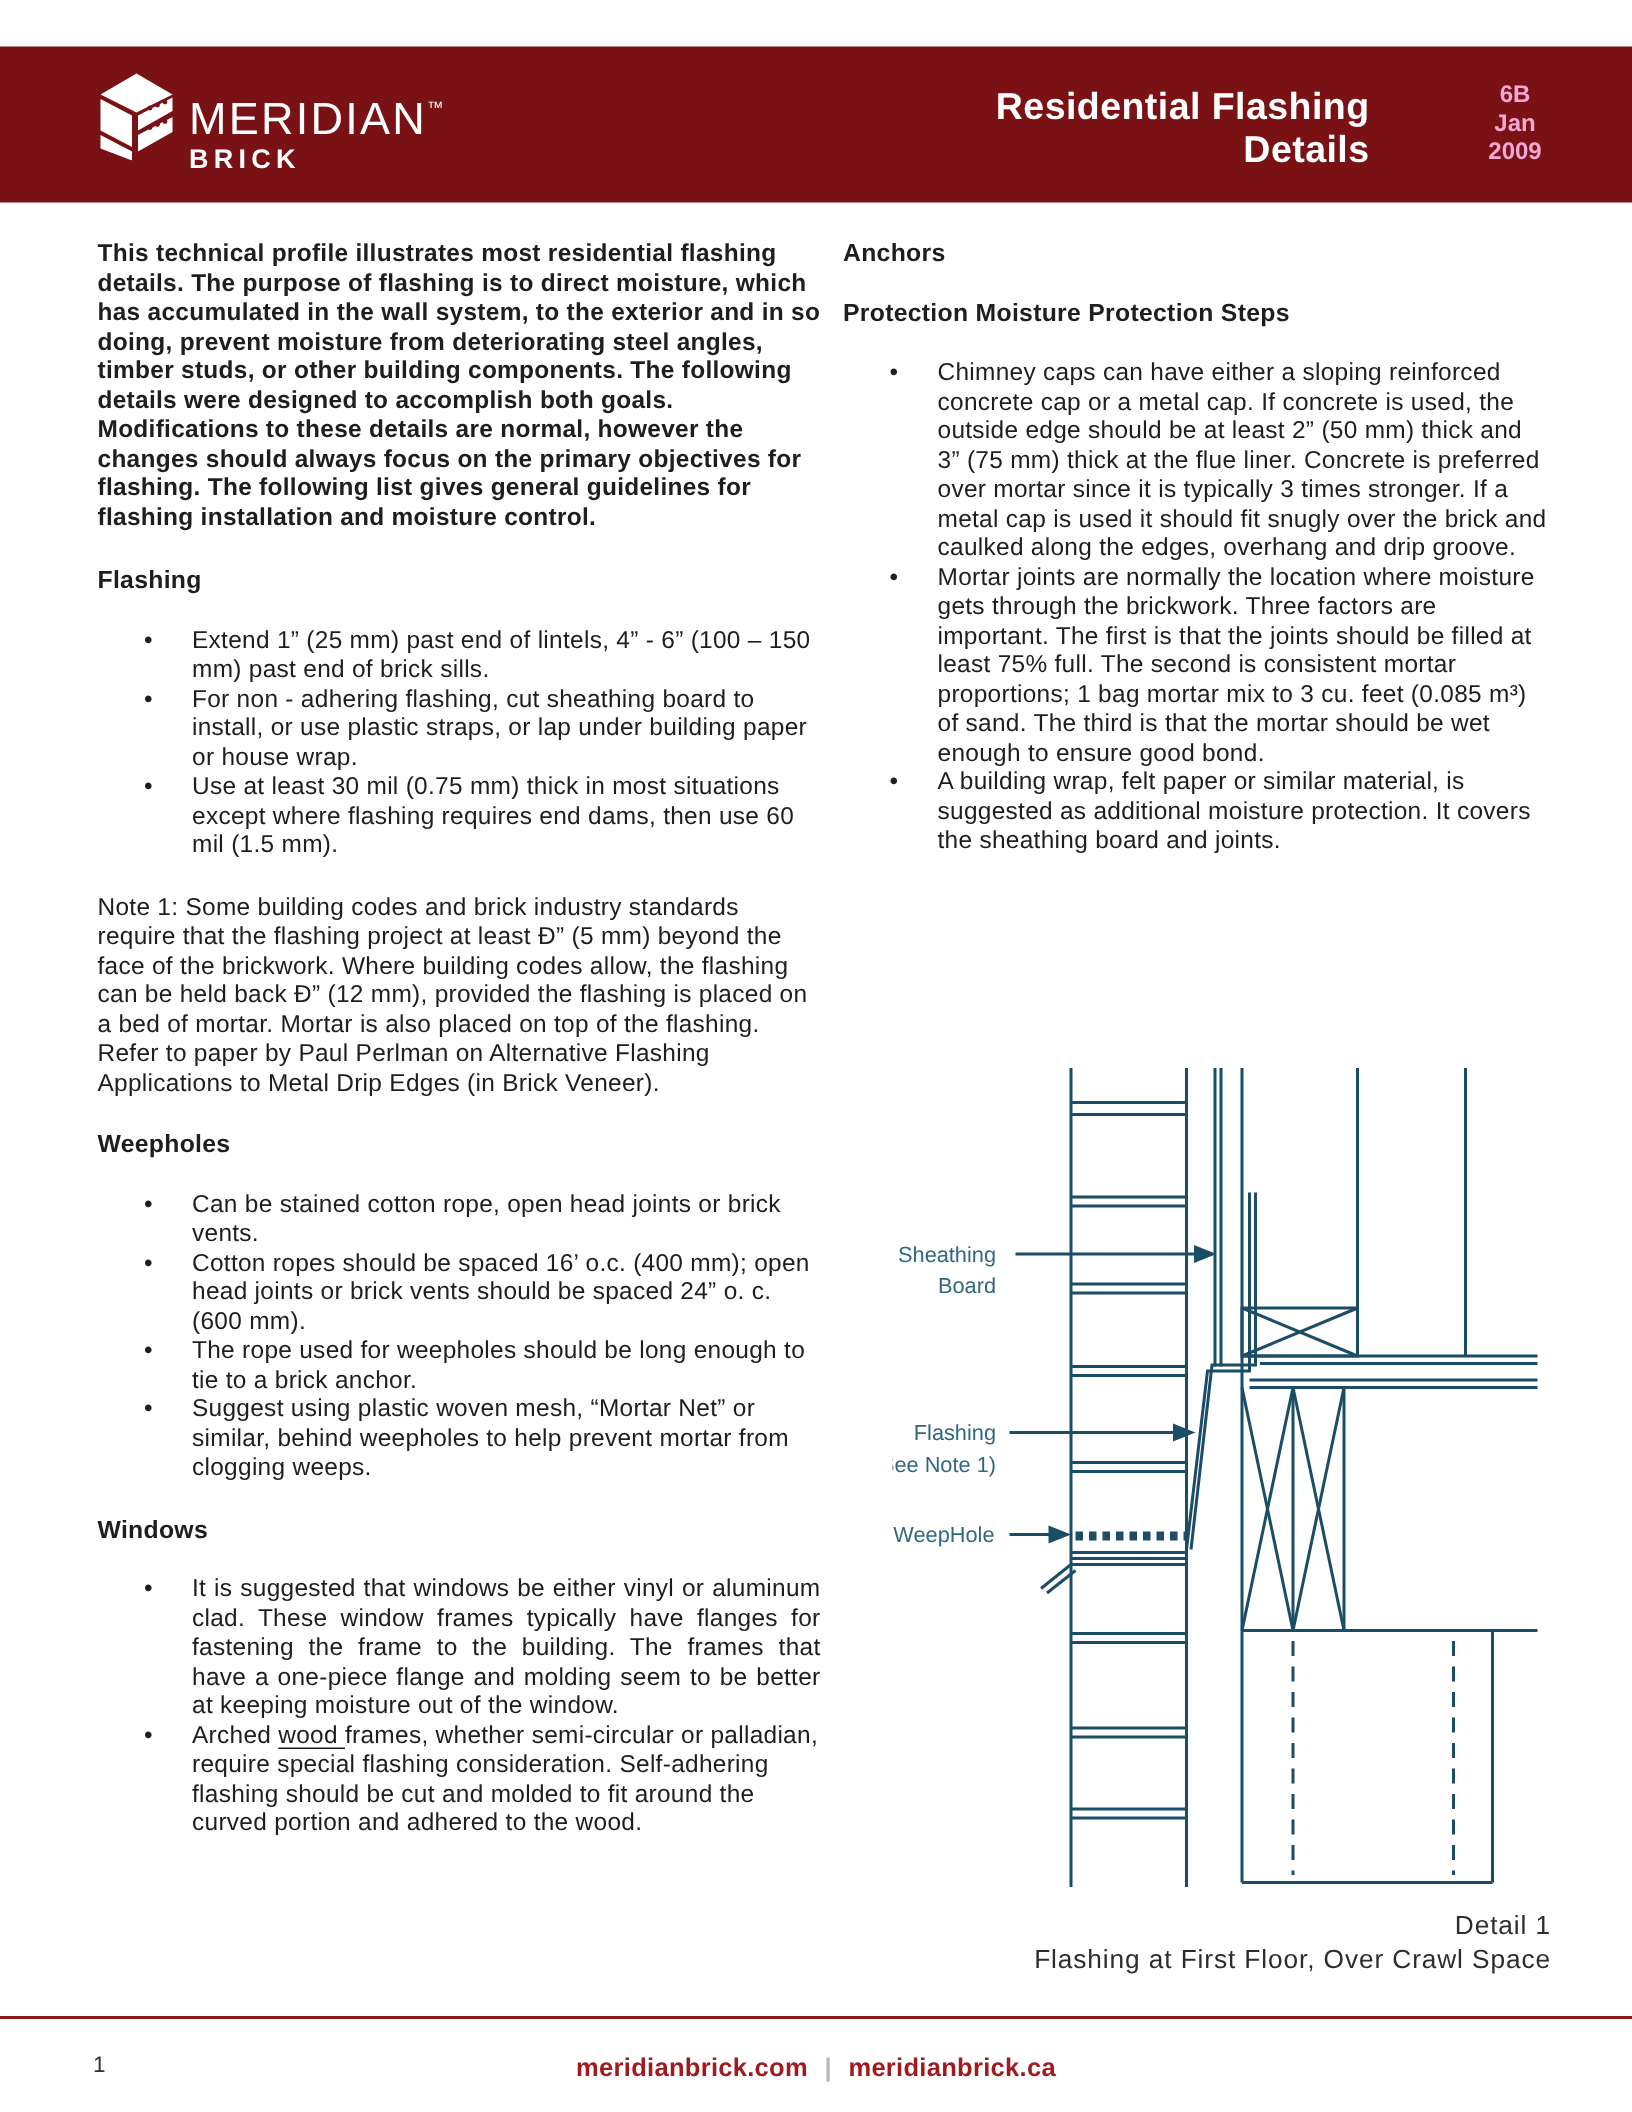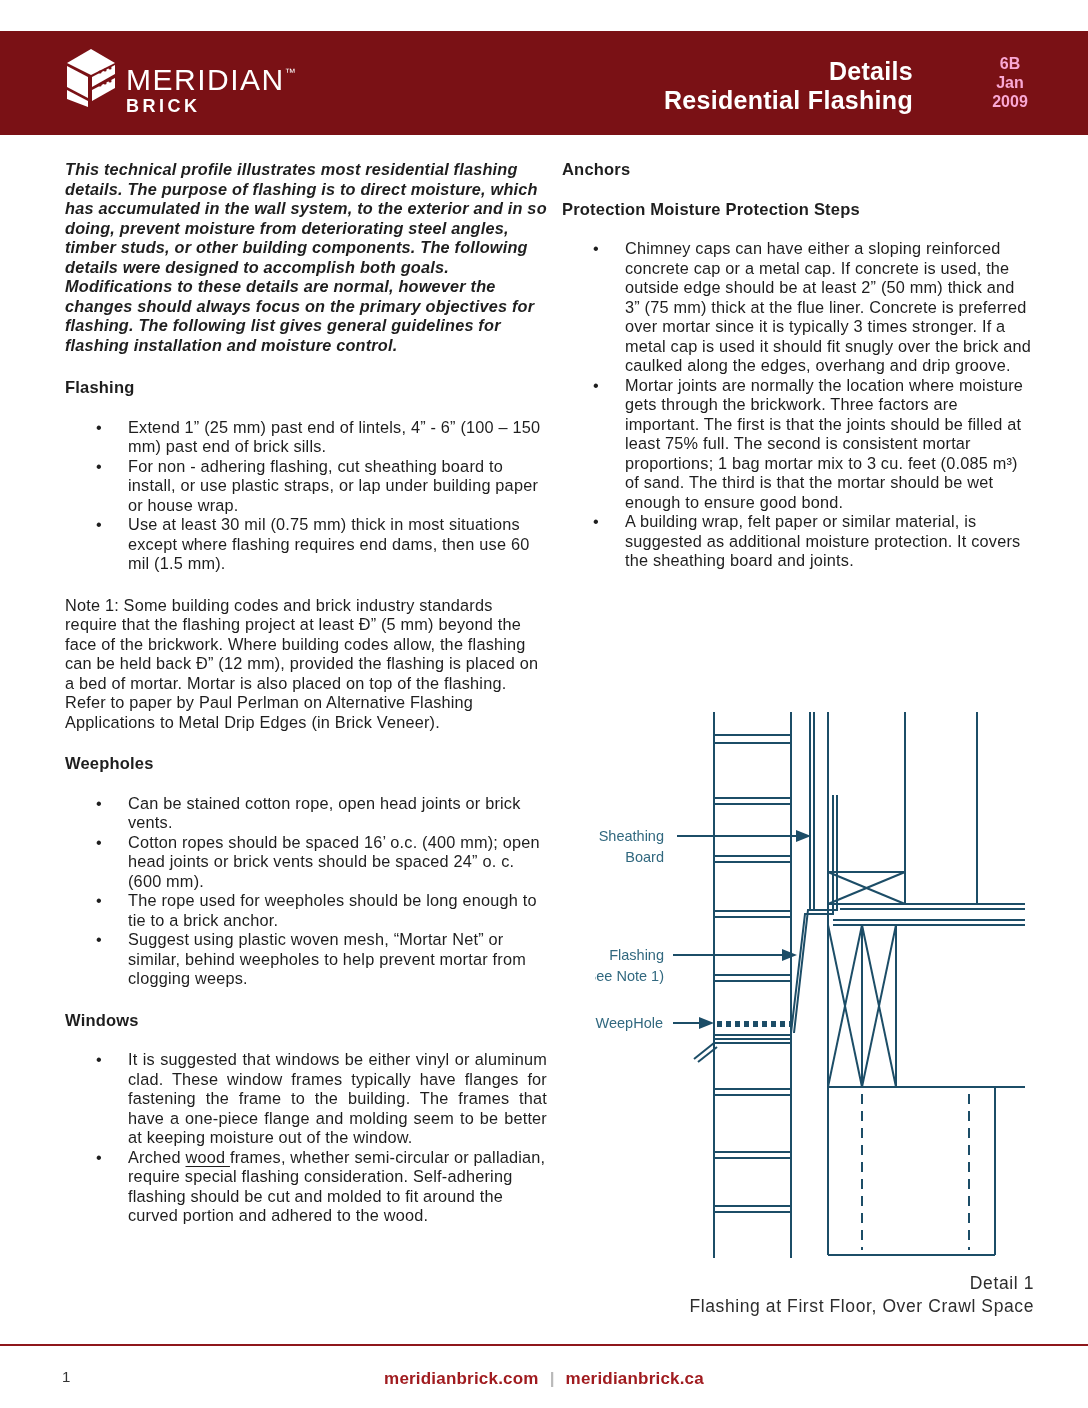--- a/index.html
+++ b/index.html
@@ -15,21 +15,21 @@
   .logo-sub{font-size:18px;font-weight:bold;letter-spacing:3.5px;line-height:17px;margin-top:3px;}
   .doc-title{position:absolute;right:175px;top:26px;text-align:right;color:#fff;
              font-size:25px;font-weight:bold;line-height:29px;letter-spacing:0.3px;}
   .doc-meta{position:absolute;left:978px;top:23px;width:64px;text-align:center;color:#f9a8d4;
             font-size:16px;font-weight:bold;line-height:19px;}
 
   
   .col{position:absolute;top:160px;font-size:16.3px;line-height:19.5px;letter-spacing:0.2px;}
   .col-left{left:65px;width:482px;}
   .col-right{left:562px;width:472px;}
-  .intro{font-weight:bold;margin:0 0 23px 0;font-style:italic;}
+  .intro{font-weight:bold;margin:0 0 23px 0;}
   h3{font-size:16.5px;line-height:19.5px;margin:0 0 20px 0;}
   p{margin:0 0 22px 0;}
   ul.bullets{list-style:none;margin:0 0 22px 0;padding:0;}
   ul.bullets li{position:relative;padding-left:63px;margin:0;}
   ul.bullets .marker{position:absolute;left:31px;}
   .justify{text-align:justify;}
   .u{text-decoration:underline;text-underline-offset:3px;}
 
   
   .diagram-svg{position:absolute;left:595px;top:706px;}
@@ -67,22 +67,22 @@
           <circle cx="41" cy="40" r="1.6"></circle>
           <circle cx="46" cy="38" r="1.6"></circle>
         </g>
       </svg>
       <div class="logo-text">
         <div class="logo-name"><span>MERIDIAN</span><span class="tm">™</span></div>
         <div class="logo-sub">BRICK</div>
       </div>
     </div>
     <div class="doc-title">
+      <div>Residential Flashing</div>
       <div>Details</div>
-      <div>Residential Flashing</div>
     </div>
     <div class="doc-meta">
       <div>6B</div>
       <div>Jan</div>
       <div>2009</div>
     </div>
   </header>
 
   <section class="col col-left">
     <p class="intro">This technical profile illustrates most residential flashing details. The purpose of flashing is to direct moisture, which has accumulated in the wall system, to the exterior and in so doing, prevent moisture from deteriorating steel angles, timber studs, or other building components. The following details were designed to accomplish both goals. Modifications to these details are normal, however the changes should always focus on the primary objectives for flashing. The following list gives general guidelines for flashing installation and moisture control.</p>

